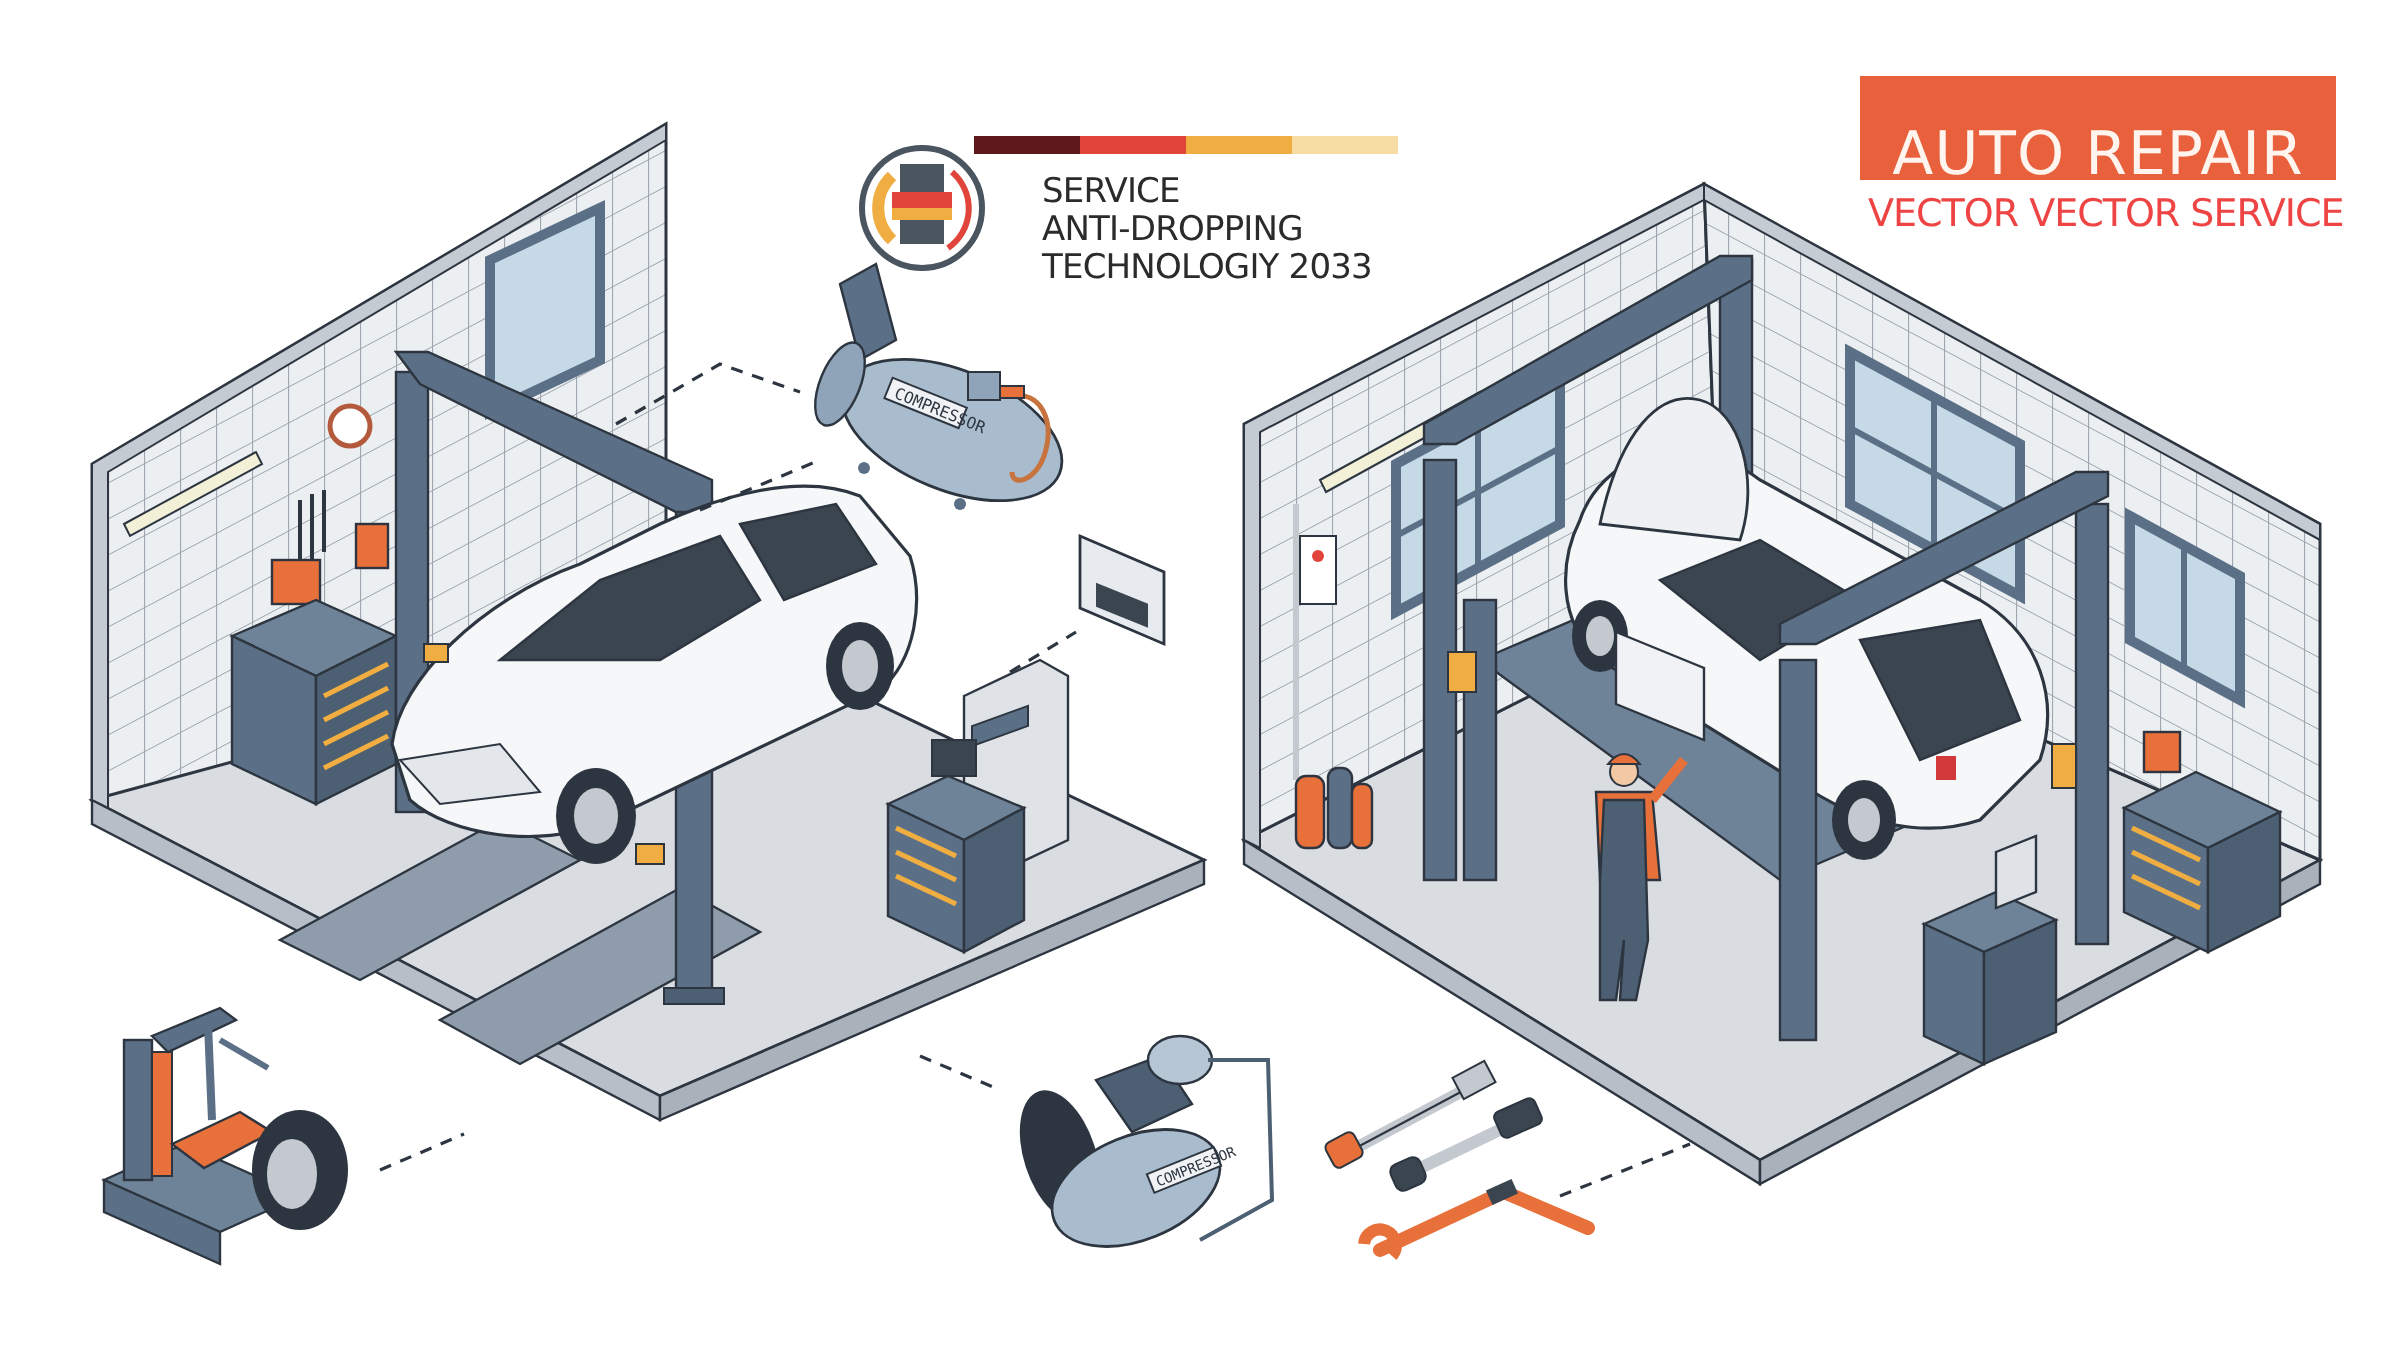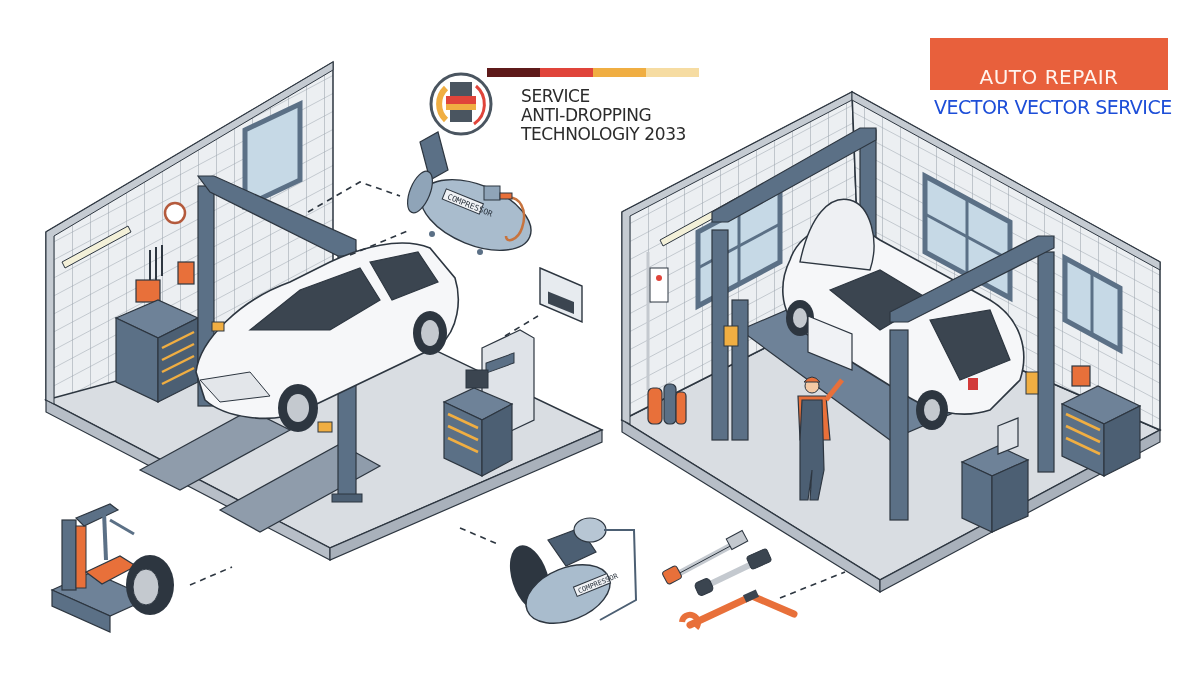--- a/index.html
+++ b/index.html
@@ -1,20 +1,20 @@
 <!DOCTYPE html>
 <html><head>
 <meta charset="utf-8">
 <style>
   html,body{margin:0;padding:0;background:#ffffff;}
   body{width:1200px;height:675px;overflow:hidden;position:relative;font-family:"Liberation Sans","DejaVu Sans",sans-serif;}
   .scene{position:absolute;left:0;top:0;width:1200px;height:675px;}
   .badge{position:absolute;left:930px;top:38px;width:238px;height:52px;background:#e8603c;display:flex;align-items:center;justify-content:center;}
-  .badge span{color:#fff4ee;font-size:20px;letter-spacing:0.5px;font-family:"DejaVu Sans","Liberation Sans",sans-serif;font-weight:400;margin-top:26px;}
-  .subtitle{position:absolute;left:934px;top:96px;width:240px;font-size:19px;color:#1d4ed8;font-family:"DejaVu Sans","Liberation Sans",sans-serif;letter-spacing:-0.5px;white-space:nowrap;}
+  .badge span{color:#fff4ee;font-size:30px;letter-spacing:0.5px;font-family:"DejaVu Sans","Liberation Sans",sans-serif;font-weight:400;margin-top:26px;}
+  .subtitle{position:absolute;left:934px;top:96px;width:240px;font-size:19px;color:#ef4444;font-family:"DejaVu Sans","Liberation Sans",sans-serif;letter-spacing:-0.5px;white-space:nowrap;}
   .logo-text{position:absolute;left:521px;top:87px;font-size:17px;line-height:19px;color:#2b2b2b;font-family:"DejaVu Sans","Liberation Sans",sans-serif;letter-spacing:-0.4px;}
   .logo-text div{white-space:nowrap;}
   .stripe{position:absolute;left:487px;top:68px;height:9px;display:flex;}
   .stripe i{display:block;width:53px;height:9px;}
 </style>
 </head>
 <body>
 
 <svg class="scene" viewBox="0 0 1200 675" xmlns="http://www.w3.org/2000/svg">
   <defs>

